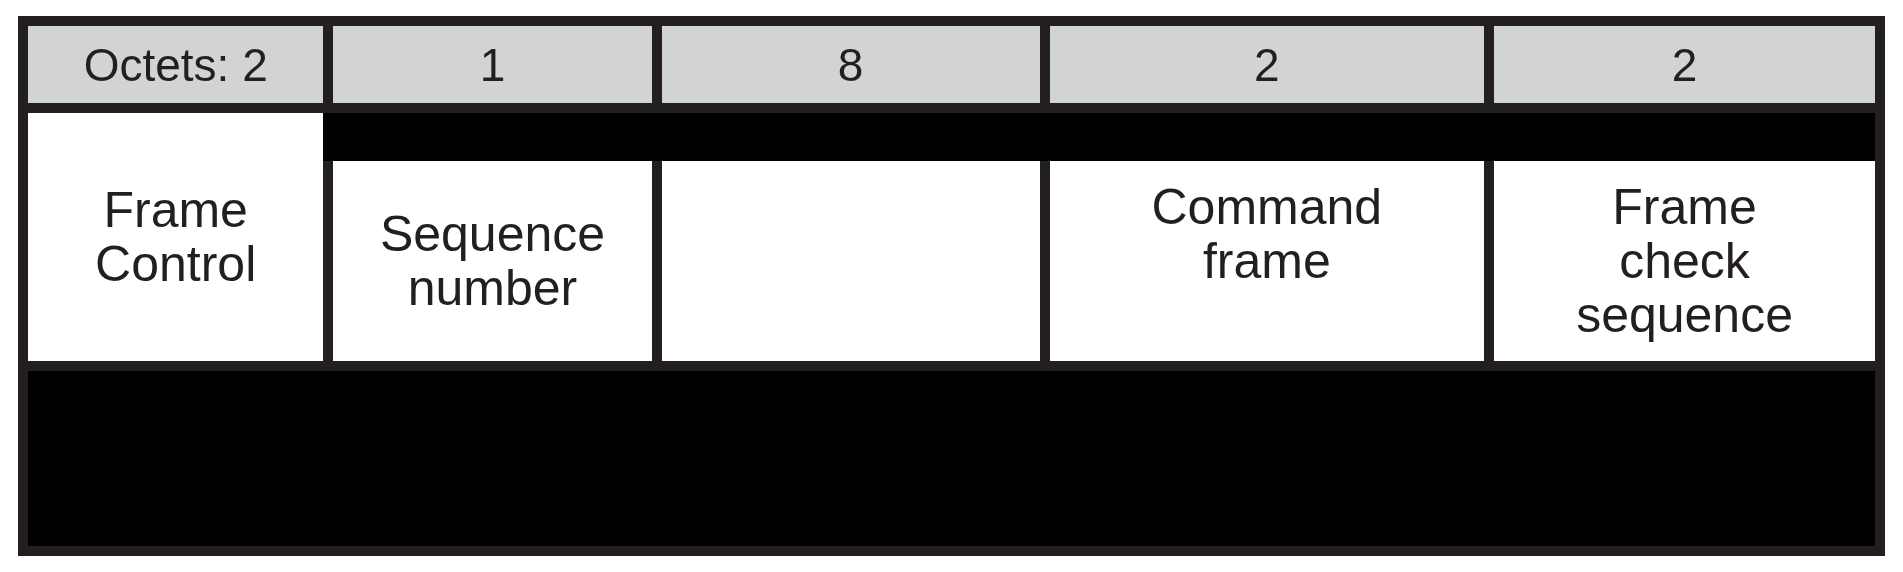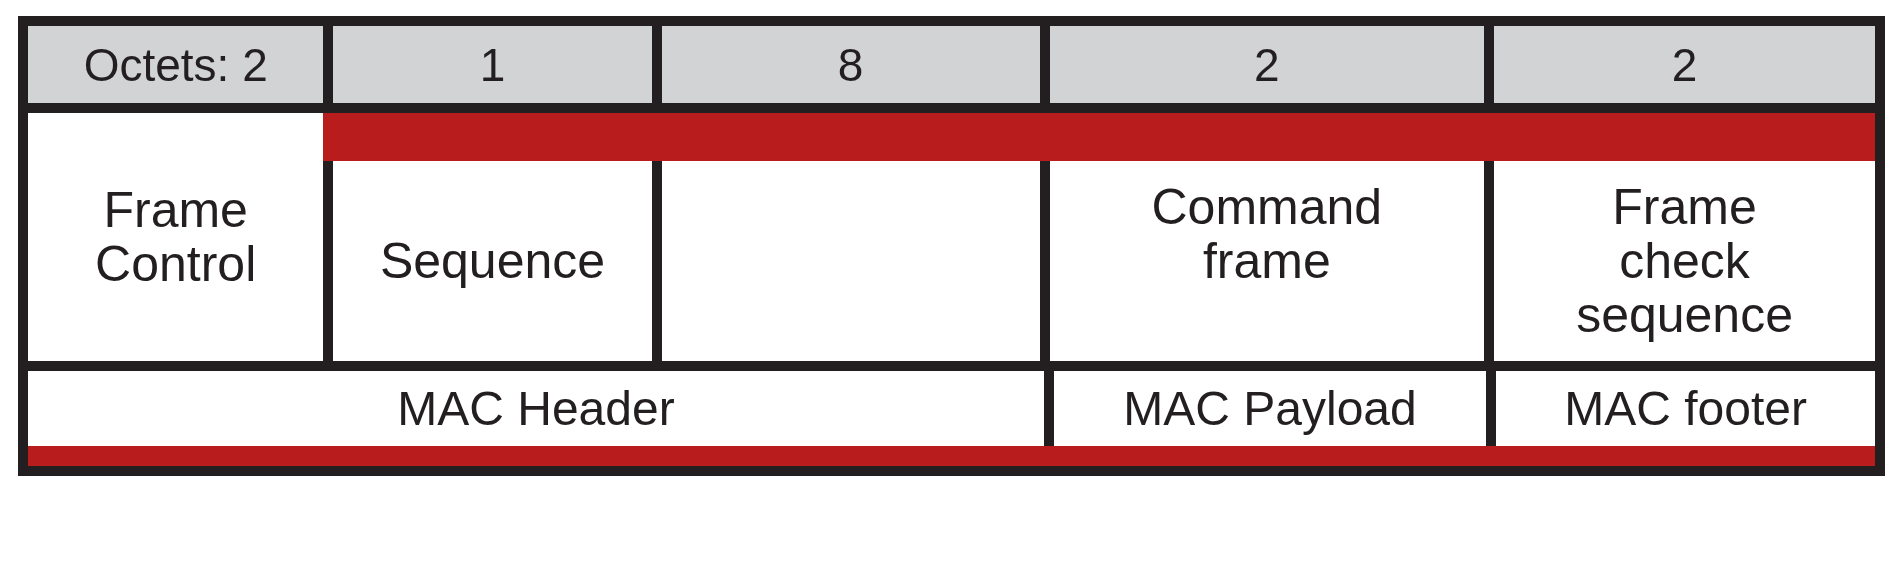--- a/index.html
+++ b/index.html
@@ -13,24 +13,24 @@
     font-family: "Liberation Sans", sans-serif;
     color: #231f20;
     overflow: hidden;
   }
 
   #frame-diagram {
     position: absolute;
     left: 18px;
     top: 16px;
     width: 1867px;
-    height: 460px;
+    height: 540px;
     box-sizing: border-box;
     border: 10px solid #231f20;
-    background: #b91c1c;
+    background: #000000;
   }
 
   .grid {
     position: relative;
     width: 100%;
     height: 100%;
     box-sizing: border-box;
   }
 
   
@@ -160,20 +160,21 @@
       <div class="cell c1">
         <span>
           <span>Frame</span><br>
           <span>Control</span>
         </span>
       </div>
 
       <div class="cell c2">
         <span>
           <span>Sequence</span><br>
+          <span>number</span>
         </span>
       </div>
 
       <div class="cell c3">
         <span>
           <br>
         </span>
       </div>
 
       <div class="cell c4">
@@ -189,20 +190,15 @@
           <span>Frame</span><br>
           <span>check</span><br>
           <span>sequence</span>
         </span>
       </div>
 
     </div>
 
     <div class="hr-2"></div>
 
-    <div class="row-groups">
-      <div class="cell g1">MAC Header</div>
-      <div class="cell g2">MAC Payload</div>
-      <div class="cell g3">MAC footer</div>
-    </div>
 
   </div>
 </div>
 
 </body></html>

